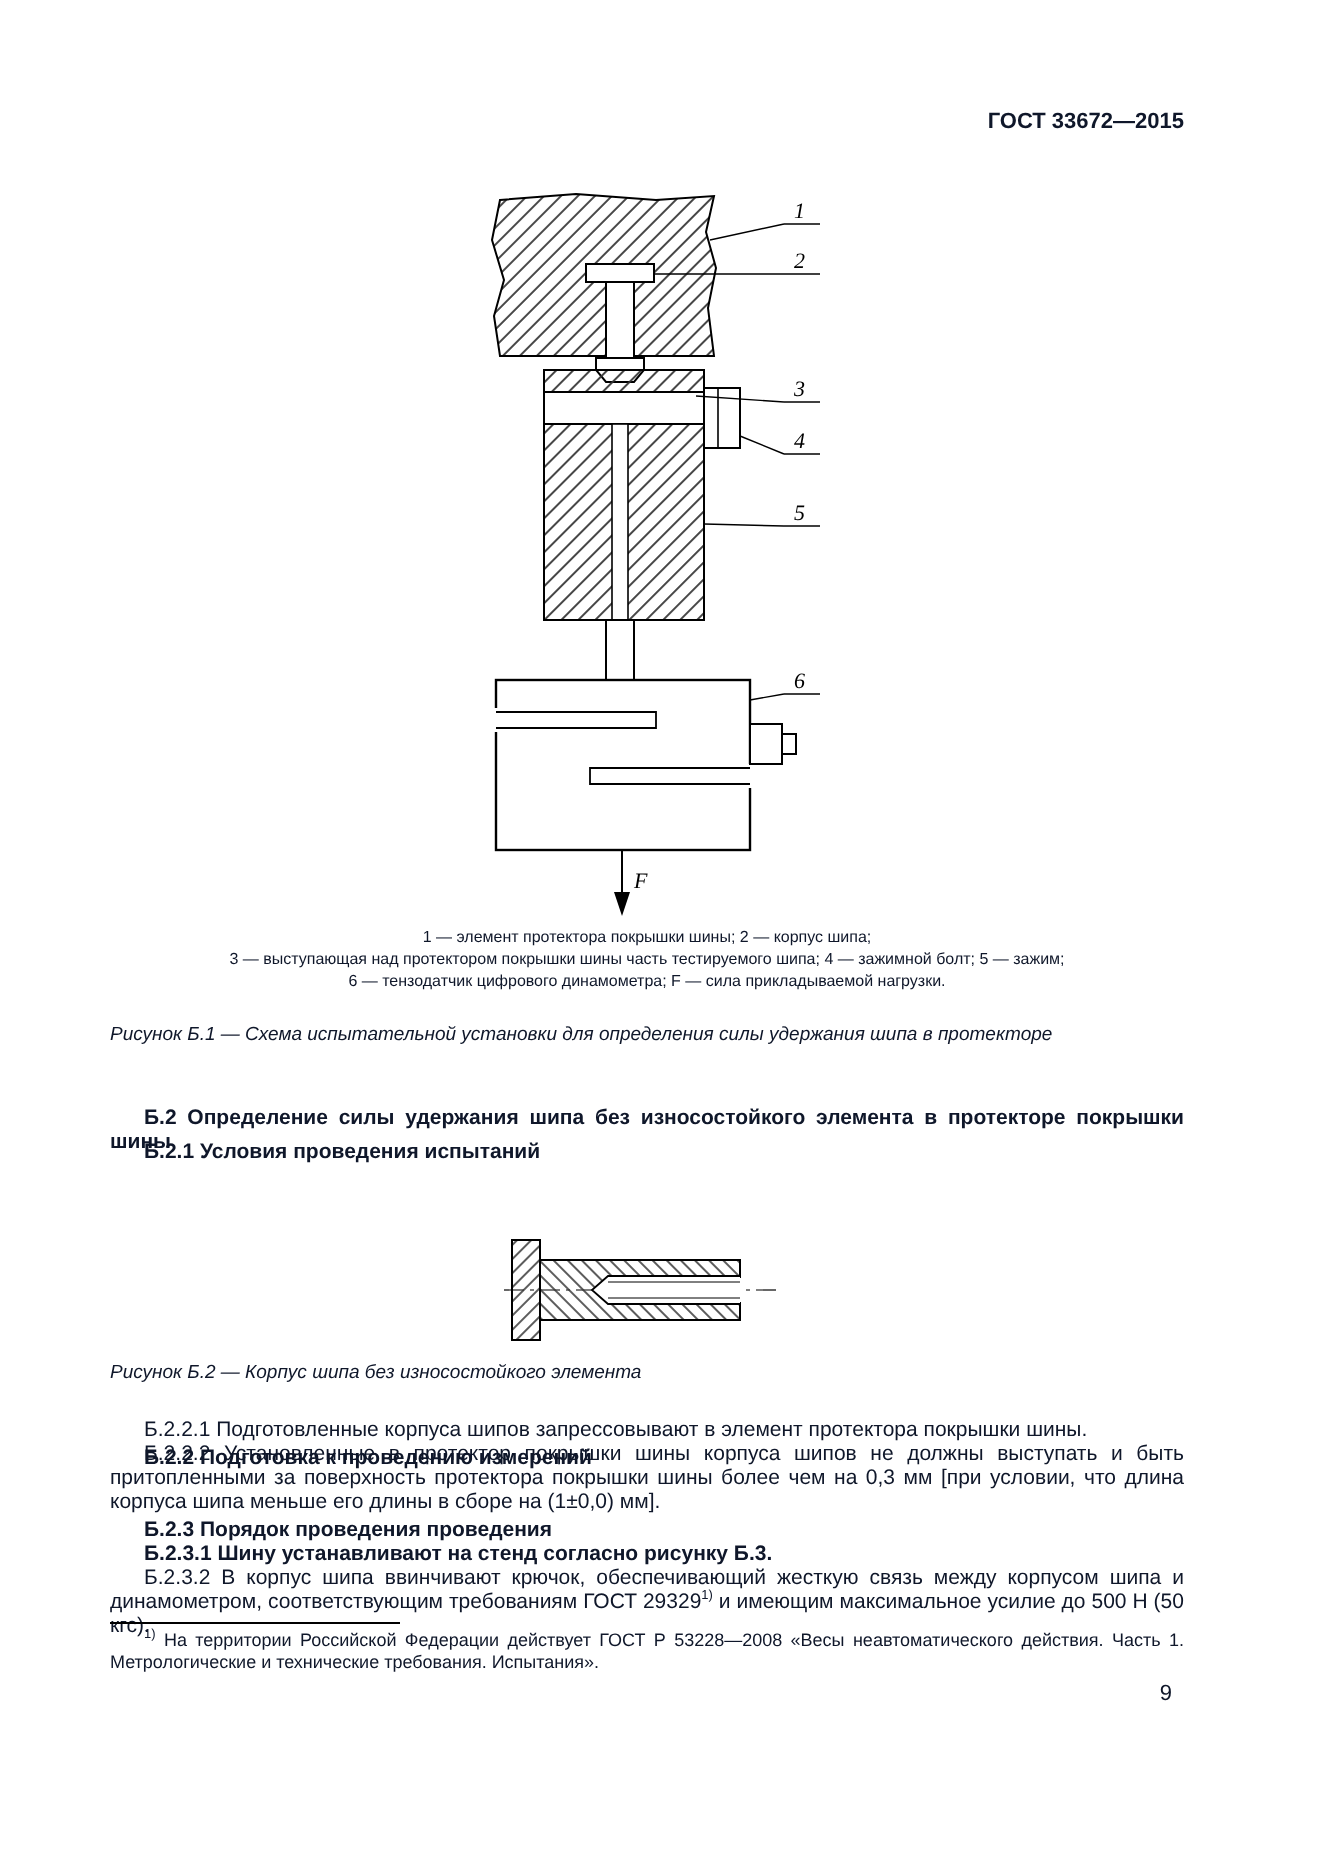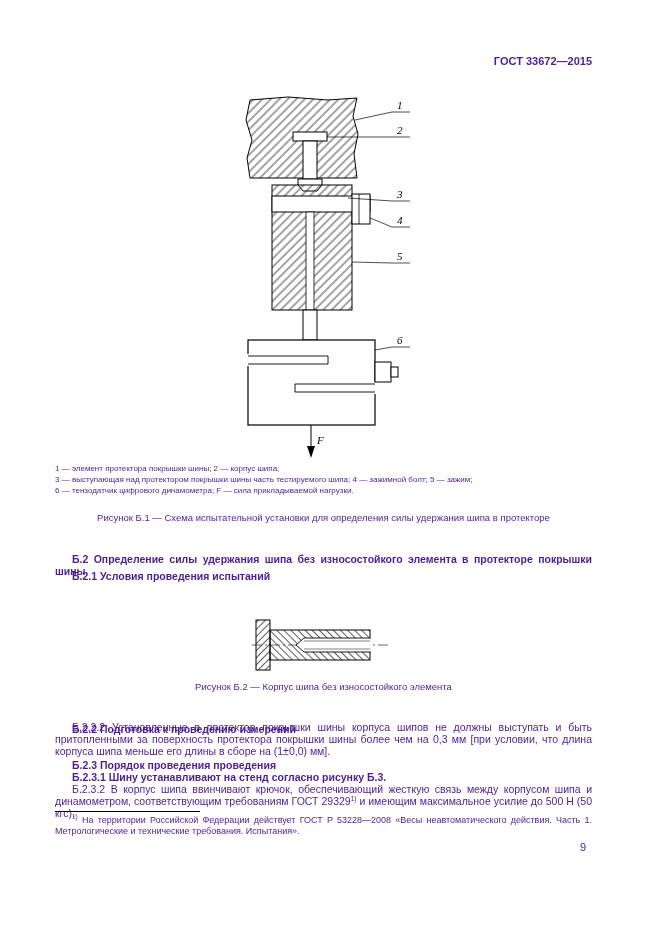--- a/index.html
+++ b/index.html
@@ -1,24 +1,24 @@
 <!DOCTYPE html>
 <html><head>
 <meta charset="utf-8">
 <style>
   html,body { margin:0; padding:0; background:#fff; }
   .page { position:relative; width:661px; height:935px; background:#fff;
-          font-family:"Liberation Sans", sans-serif; color:#4c1d95; overflow:hidden; }
+          font-family:"Liberation Sans", sans-serif; color:#0f172a; overflow:hidden; }
   .doc-number { position:absolute; top:55px; right:69px; font-size:11px; font-weight:bold; }
   .fig1 { position:absolute; left:138px; top:92px; }
   .fig2 { position:absolute; left:252px; top:616px; }
-  .legend { position:absolute; left:55px; top:463px; width:537px; text-align:left;
+  .legend { position:absolute; left:55px; top:463px; width:537px; text-align:center;
             font-size:8px; line-height:11px; }
-  .caption { position:absolute; left:55px; width:537px; text-align:center;
-             font-size:9.5px; line-height:12px; }
+  .caption { position:absolute; left:55px; width:537px; text-align:left;
+             font-size:9.5px; line-height:12px;font-style:italic; }
   #cap-b1 { top:512px; }
   #cap-b2 { top:681px; }
   .para { position:absolute; left:55px; width:537px; font-size:10.5px; line-height:12px;
           text-align:justify; text-indent:17px; }
   .bold { font-weight:bold; }
   #h-b2  { top:553px; }
   #h-b21 { top:570px; }
   #p-b211{ top:582px; }
   #h-b22 { top:723px; }
   #p-b221{ top:709px; }
@@ -141,20 +141,21 @@
       <rect x="116.5" y="23" width="3" height="12" fill="#fff"></rect>
       <path d="M118,22 H52 L44,29 L52,36 H118" fill="#fff" stroke="#000" stroke-width="0.9"></path>
       <line x1="52" y1="25" x2="118" y2="25" stroke="#000" stroke-width="0.5"></line>
       <line x1="52" y1="33" x2="118" y2="33" stroke="#000" stroke-width="0.5"></line>
     </g>
   </svg>
 
   <div class="caption" id="cap-b2">Рисунок Б.2 — Корпус шипа без износостойкого элемента</div>
 
   <div class="para bold" id="h-b22">Б.2.2 Подготовка к проведению измерений</div>
+  <div class="para" id="p-b221">Б.2.2.1 Подготовленные корпуса шипов запрессовывают в элемент протектора покрышки шины.</div>
   <div class="para" id="p-b222">Б.2.2.2 Установленные в протектор покрышки шины корпуса шипов не должны выступать и быть притопленными за поверхность протектора покрышки шины более чем на 0,3 мм [при условии, что длина корпуса шипа меньше его длины в сборе на (1±0,0) мм].</div>
   <div class="para bold" id="h-b23">Б.2.3 Порядок проведения проведения</div>
   <div class="para" id="p-b231">Б.2.3.1 Шину устанавливают на стенд согласно рисунку Б.3.</div>
 
   <div class="para" id="p-b232">
     <span>Б.2.3.2 В корпус шипа ввинчивают крючок, обеспечивающий жесткую связь между корпусом шипа и динамометром, соответствующим требованиям ГОСТ 29329</span><sup>1)</sup><span> и имеющим максимальное усилие до 500 Н (50 кгс).</span>
   </div>
 
   <div class="footnote-rule"></div>
   <div class="footnote">

